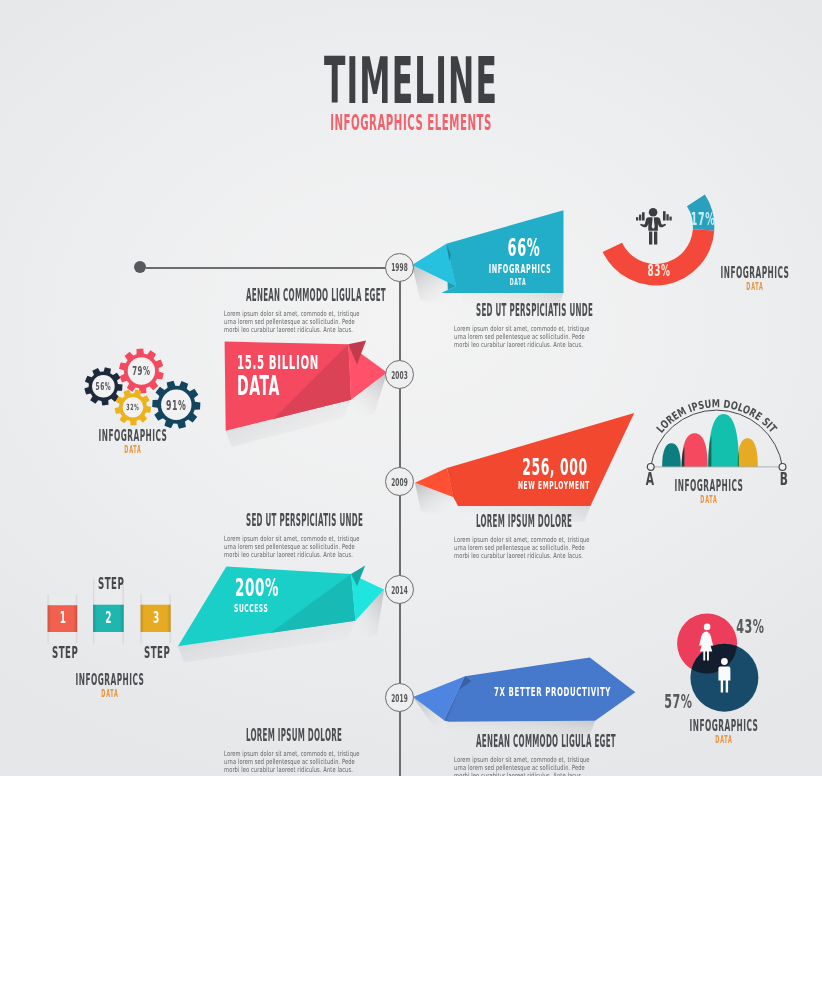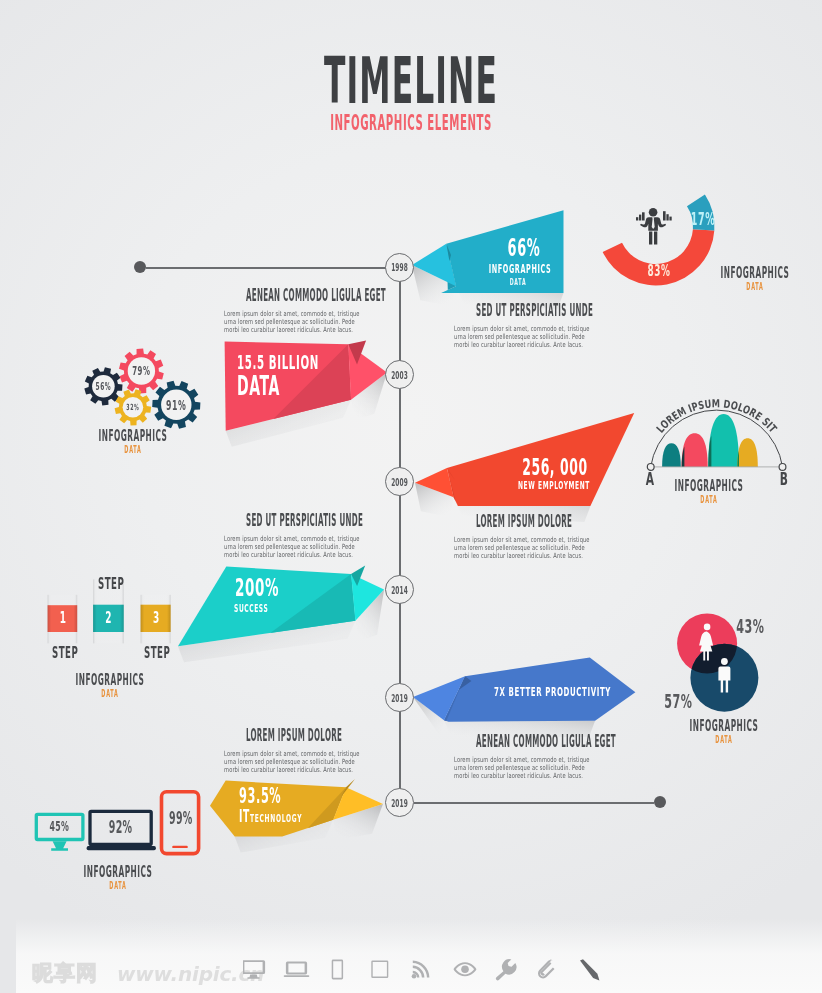--- a/index.html
+++ b/index.html
@@ -1,19 +1,19 @@
 <!DOCTYPE html>
 <html><head>
 <meta charset="utf-8">
 <style>
   html,body{margin:0;padding:0;background:#fff;}
   body{width:822px;height:993px;overflow:hidden;
        font-family:"DejaVu Sans Condensed","DejaVu Sans",sans-serif;
        -webkit-font-smoothing:antialiased;}
-  #page{position:relative;width:822px;height:993px;overflow:hidden;
+  #page{position:relative;width:822px;height:776px;overflow:hidden;
         background:radial-gradient(ellipse 75% 60% at 50% 42%, #f3f3f3 0%, #eeeff0 45%, #e6e7e9 100%);}
 
   
   #hdr{position:absolute;left:0;top:53px;width:822px;text-align:center;}
   #hdr .t1{font-size:64px;font-weight:bold;letter-spacing:2px;color:#3e4043;
            line-height:56px;transform:scaleX(.545);transform-origin:50% 50%;}
   #hdr .t2{margin-top:4px;font-size:22px;font-weight:bold;letter-spacing:1.0px;
            color:#f2626c;line-height:20px;transform:scaleX(.515);transform-origin:50% 50%;}
 
   

